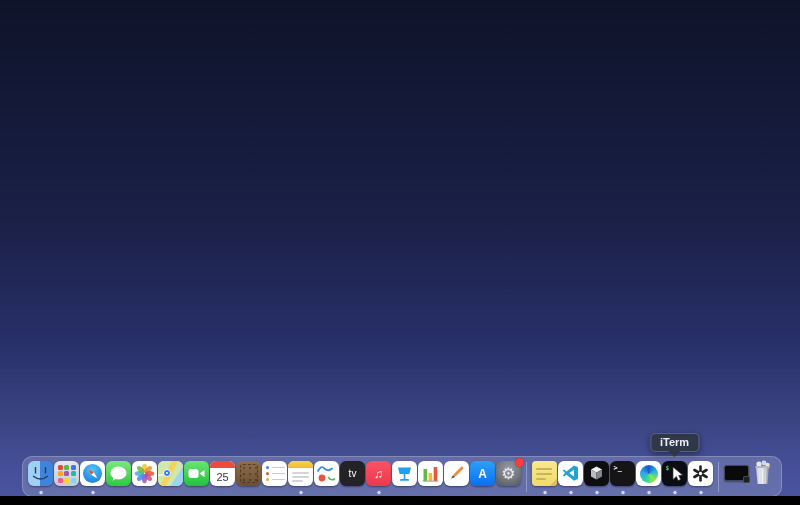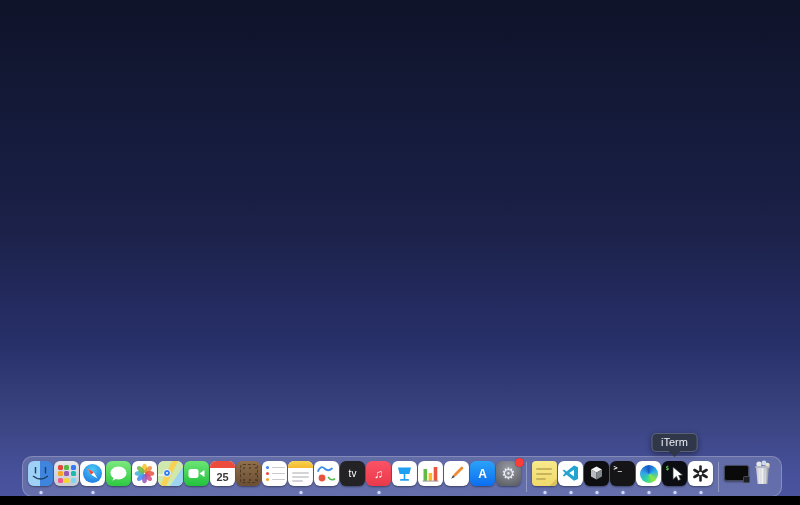--- a/index.html
+++ b/index.html
@@ -48,21 +48,21 @@
   .maps-pin { position:absolute; left:5px; top:8px; width:8px; height:8px; border-radius:50%;
               background:#2f7ef2; border:1px solid #fff; }
   .maps-pin::after { content:""; position:absolute; left:2.2px; top:2.2px; width:2px; height:2px;
                      border-radius:50%; background:#fff; }
 
   .facetime { background:linear-gradient(#6be575,#23c13d); }
 
   .calendar { background:#fff; }
   .cal-band { position:absolute; top:0; left:0; right:0; height:7px; background:#ec4c3b; }
   .cal-day { position:absolute; top:7px; left:0; right:0; bottom:0; display:flex; align-items:center;
-             justify-content:center; font-size:11px; font-weight:700; color:#3a3a3c;border-radius:8px; }
+             justify-content:center; font-size:11px; font-weight:400; color:#3a3a3c;border-radius:8px; }
 
   .contacts { background:linear-gradient(#8f6f4c,#6b4f33); }
   .contacts-inner { position:absolute; inset:3px 3px 3px 4px; border:1px dashed rgba(60,42,24,.7); border-radius:3px;
     background-image:radial-gradient(circle at 3px 3px, rgba(0,0,0,.28) 1px, transparent 1.6px);
     background-size:6px 6px; }
 
   .reminders, .notes, .freeform, .keynote, .numbers, .pages, .vscode, .chatgpt, .edge { background:#fff; }
   .rem-row { position:absolute; left:4px; display:flex; align-items:center; gap:2.5px; }
   .rem-dot { width:3.2px; height:3.2px; border-radius:50%; }
   .rem-line { width:13px; height:1.6px; background:#c9c9ce; border-radius:1px; }
@@ -106,21 +106,21 @@
 
   .minwin { position:absolute; top:8px; left:0; width:25px; height:16px; background:#0a0a0b;
             border:1px solid #444a5e; border-radius:2.5px; box-shadow:0 1px 2px rgba(0,0,0,.4); }
   .minwin-badge { position:absolute; right:-2px; bottom:-3px; width:7px; height:7px; background:#1c1f24;
                   border:1px solid rgba(255,255,255,.18); border-radius:1.5px; }
 
   .trash-wrap { position:absolute; top:2px; left:1px; width:23px; height:27px; }
 
   
   .tooltip { position:absolute; bottom:45px; left:50%; transform:translateX(-50%);
-             background:rgba(47,54,70,0.96); color:#eceef4; font-size:11px; font-weight:400;
+             background:rgba(47,54,70,0.96); color:#eceef4; font-size:11px; font-weight:700;
              padding:2px 9px 3px; border-radius:5px; border:1px solid rgba(140,150,175,0.45);
              white-space:nowrap; box-shadow:0 2px 6px rgba(0,0,0,.45); z-index:5; }
   .tooltip::after { content:""; position:absolute; top:100%; left:50%; transform:translateX(-50%);
                     width:0; height:0; border:6px solid transparent;
                     border-top-color:rgba(47,54,70,0.96); border-bottom-width:0; }
 </style>
 </head>
 <body>
 
 <div class="desktop">

